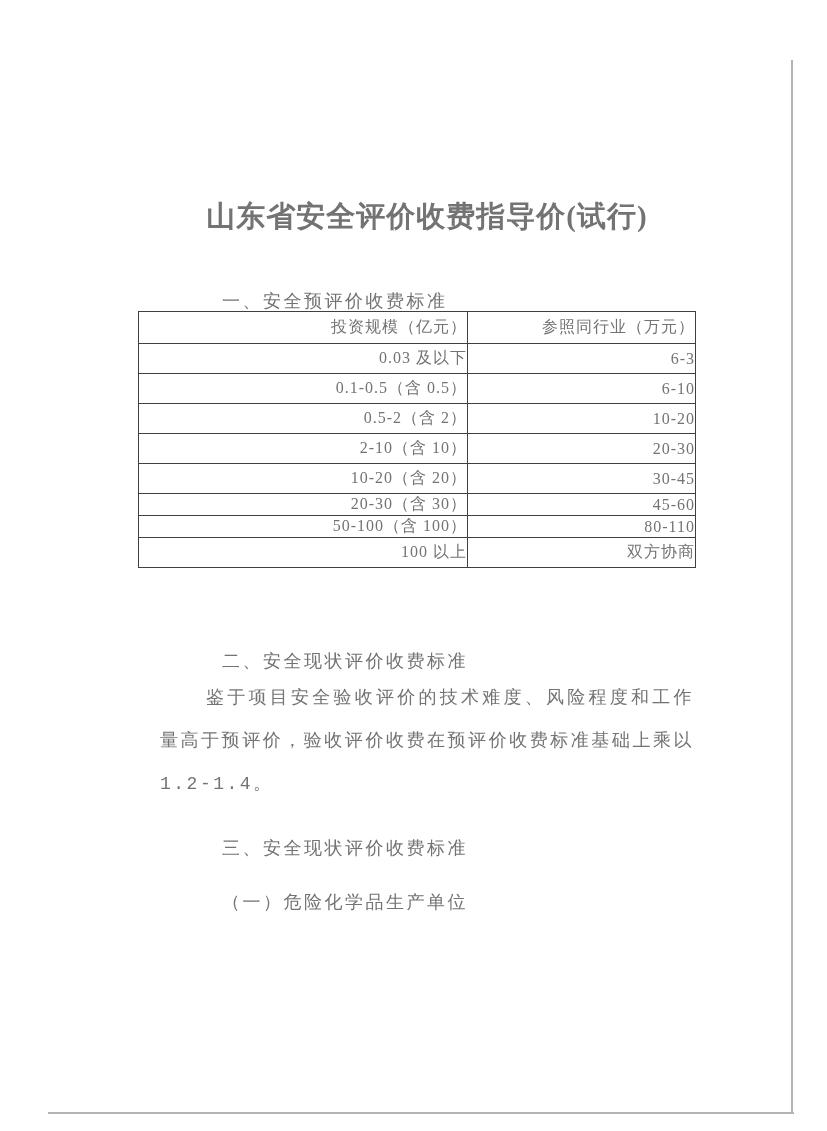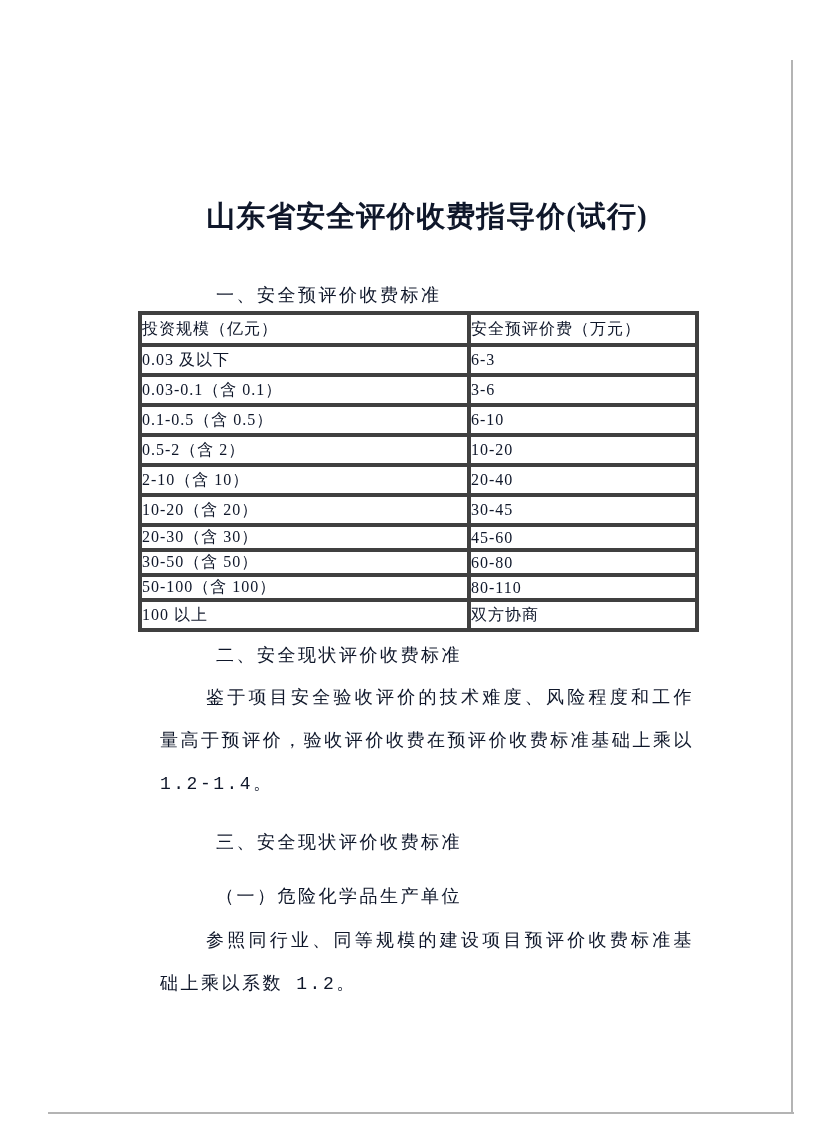--- a/index.html
+++ b/index.html
@@ -1,51 +1,51 @@
 <!DOCTYPE html>
 <html><head>
 <meta charset="utf-8">
 <style>
   html,body { margin:0; padding:0; background:#ffffff; }
   .page {
     position:relative;
     width:827px; height:1131px;
     background:#ffffff;
-    color:#0f172a;
+    color:#737373;
     font-family:"Liberation Serif","DejaVu Serif",serif;
     overflow:hidden;
   }
   .doc-title {
     position:absolute; top:197px; left:160px; width:534px; margin:0;
     text-align:center; font-size:29px; font-weight:bold;
     letter-spacing:1px; white-space:nowrap;
   }
   .heading {
-    position:absolute; left:206px; margin:10px;
+    position:absolute; left:206px; margin:16px;
     font-size:18px; line-height:24px; letter-spacing:2.5px;
     white-space:nowrap; font-weight:normal;
   }
   .s1 { top:273px; }
   .s2 { top:633px; }
   .s3 { top:820px; }
   .sub { top:874px; }
   .para {
     position:absolute; left:160px; width:534px; margin:0;
     font-size:18px; line-height:43px; letter-spacing:2.5px;
     text-align:justify; text-indent:46px;font-family:Liberation Mono, monospace;
   }
   .p1 { top:677px; }
   .p2 { top:920px; }
   table.fee {
     position:absolute; top:311px; left:138px; width:557px;
     border-collapse:collapse; table-layout:fixed;
   }
   .fee th, .fee td {
-    border:4px solid #404040;
-    text-align:left; vertical-align:middle;
+    border:1px solid #404040;
+    text-align:right; vertical-align:middle;
     font-size:16px; font-weight:normal; letter-spacing:1px;
     padding:0; overflow:hidden; white-space:nowrap;
   }
   .fee .hrow { height:32px; }
   .fee tr.r30 { height:30px;margin-left:15px; }
   .fee tr.r20 { height:20px;margin-left:24px; }
   .edge-right {
     position:absolute; left:791px; top:60px; width:2px; height:1054px;
     background:#b4b4b4;
   }
@@ -64,73 +64,64 @@
   <div class="heading s1">一、安全预评价收费标准</div>
 
   <table class="fee">
     <colgroup>
       <col style="width:329px">
       <col style="width:228px">
     </colgroup>
     <thead>
       <tr class="hrow">
         <th>投资规模（亿元）</th>
-        <th>安全预评价费（万元）</th>
+        <th>参照同行业（万元）</th>
       </tr>
     </thead>
     <tbody>
       <tr class="r30">
         <td>0.03 及以下</td>
         <td>6-3</td>
-      </tr>
-      <tr class="r30">
-        <td>0.03-0.1（含 0.1）</td>
-        <td>3-6</td>
       </tr>
       <tr class="r30">
         <td>0.1-0.5（含 0.5）</td>
         <td>6-10</td>
       </tr>
       <tr class="r30">
         <td>0.5-2（含 2）</td>
         <td>10-20</td>
       </tr>
       <tr class="r30">
         <td>2-10（含 10）</td>
-        <td>20-40</td>
+        <td>20-30</td>
       </tr>
       <tr class="r30">
         <td>10-20（含 20）</td>
         <td>30-45</td>
       </tr>
       <tr class="r20">
         <td>20-30（含 30）</td>
         <td>45-60</td>
-      </tr>
-      <tr class="r20">
-        <td>30-50（含 50）</td>
-        <td>60-80</td>
       </tr>
       <tr class="r20">
         <td>50-100（含 100）</td>
         <td>80-110</td>
       </tr>
       <tr class="r30">
         <td>100 以上</td>
         <td>双方协商</td>
       </tr>
     </tbody>
   </table>
 
   <div class="heading s2">二、安全现状评价收费标准</div>
 
   <p class="para p1">鉴于项目安全验收评价的技术难度、风险程度和工作量高于预评价，验收评价收费在预评价收费标准基础上乘以1.2-1.4。</p>
 
   <div class="heading s3">三、安全现状评价收费标准</div>
 
   <div class="heading sub">（一）危险化学品生产单位</div>
 
-  <p class="para p2">参照同行业、同等规模的建设项目预评价收费标准基础上乘以系数 1.2。</p>
 
   <div class="edge-right"></div>
   <div class="edge-bottom"></div>
 
 </div>
 
 </body></html>

